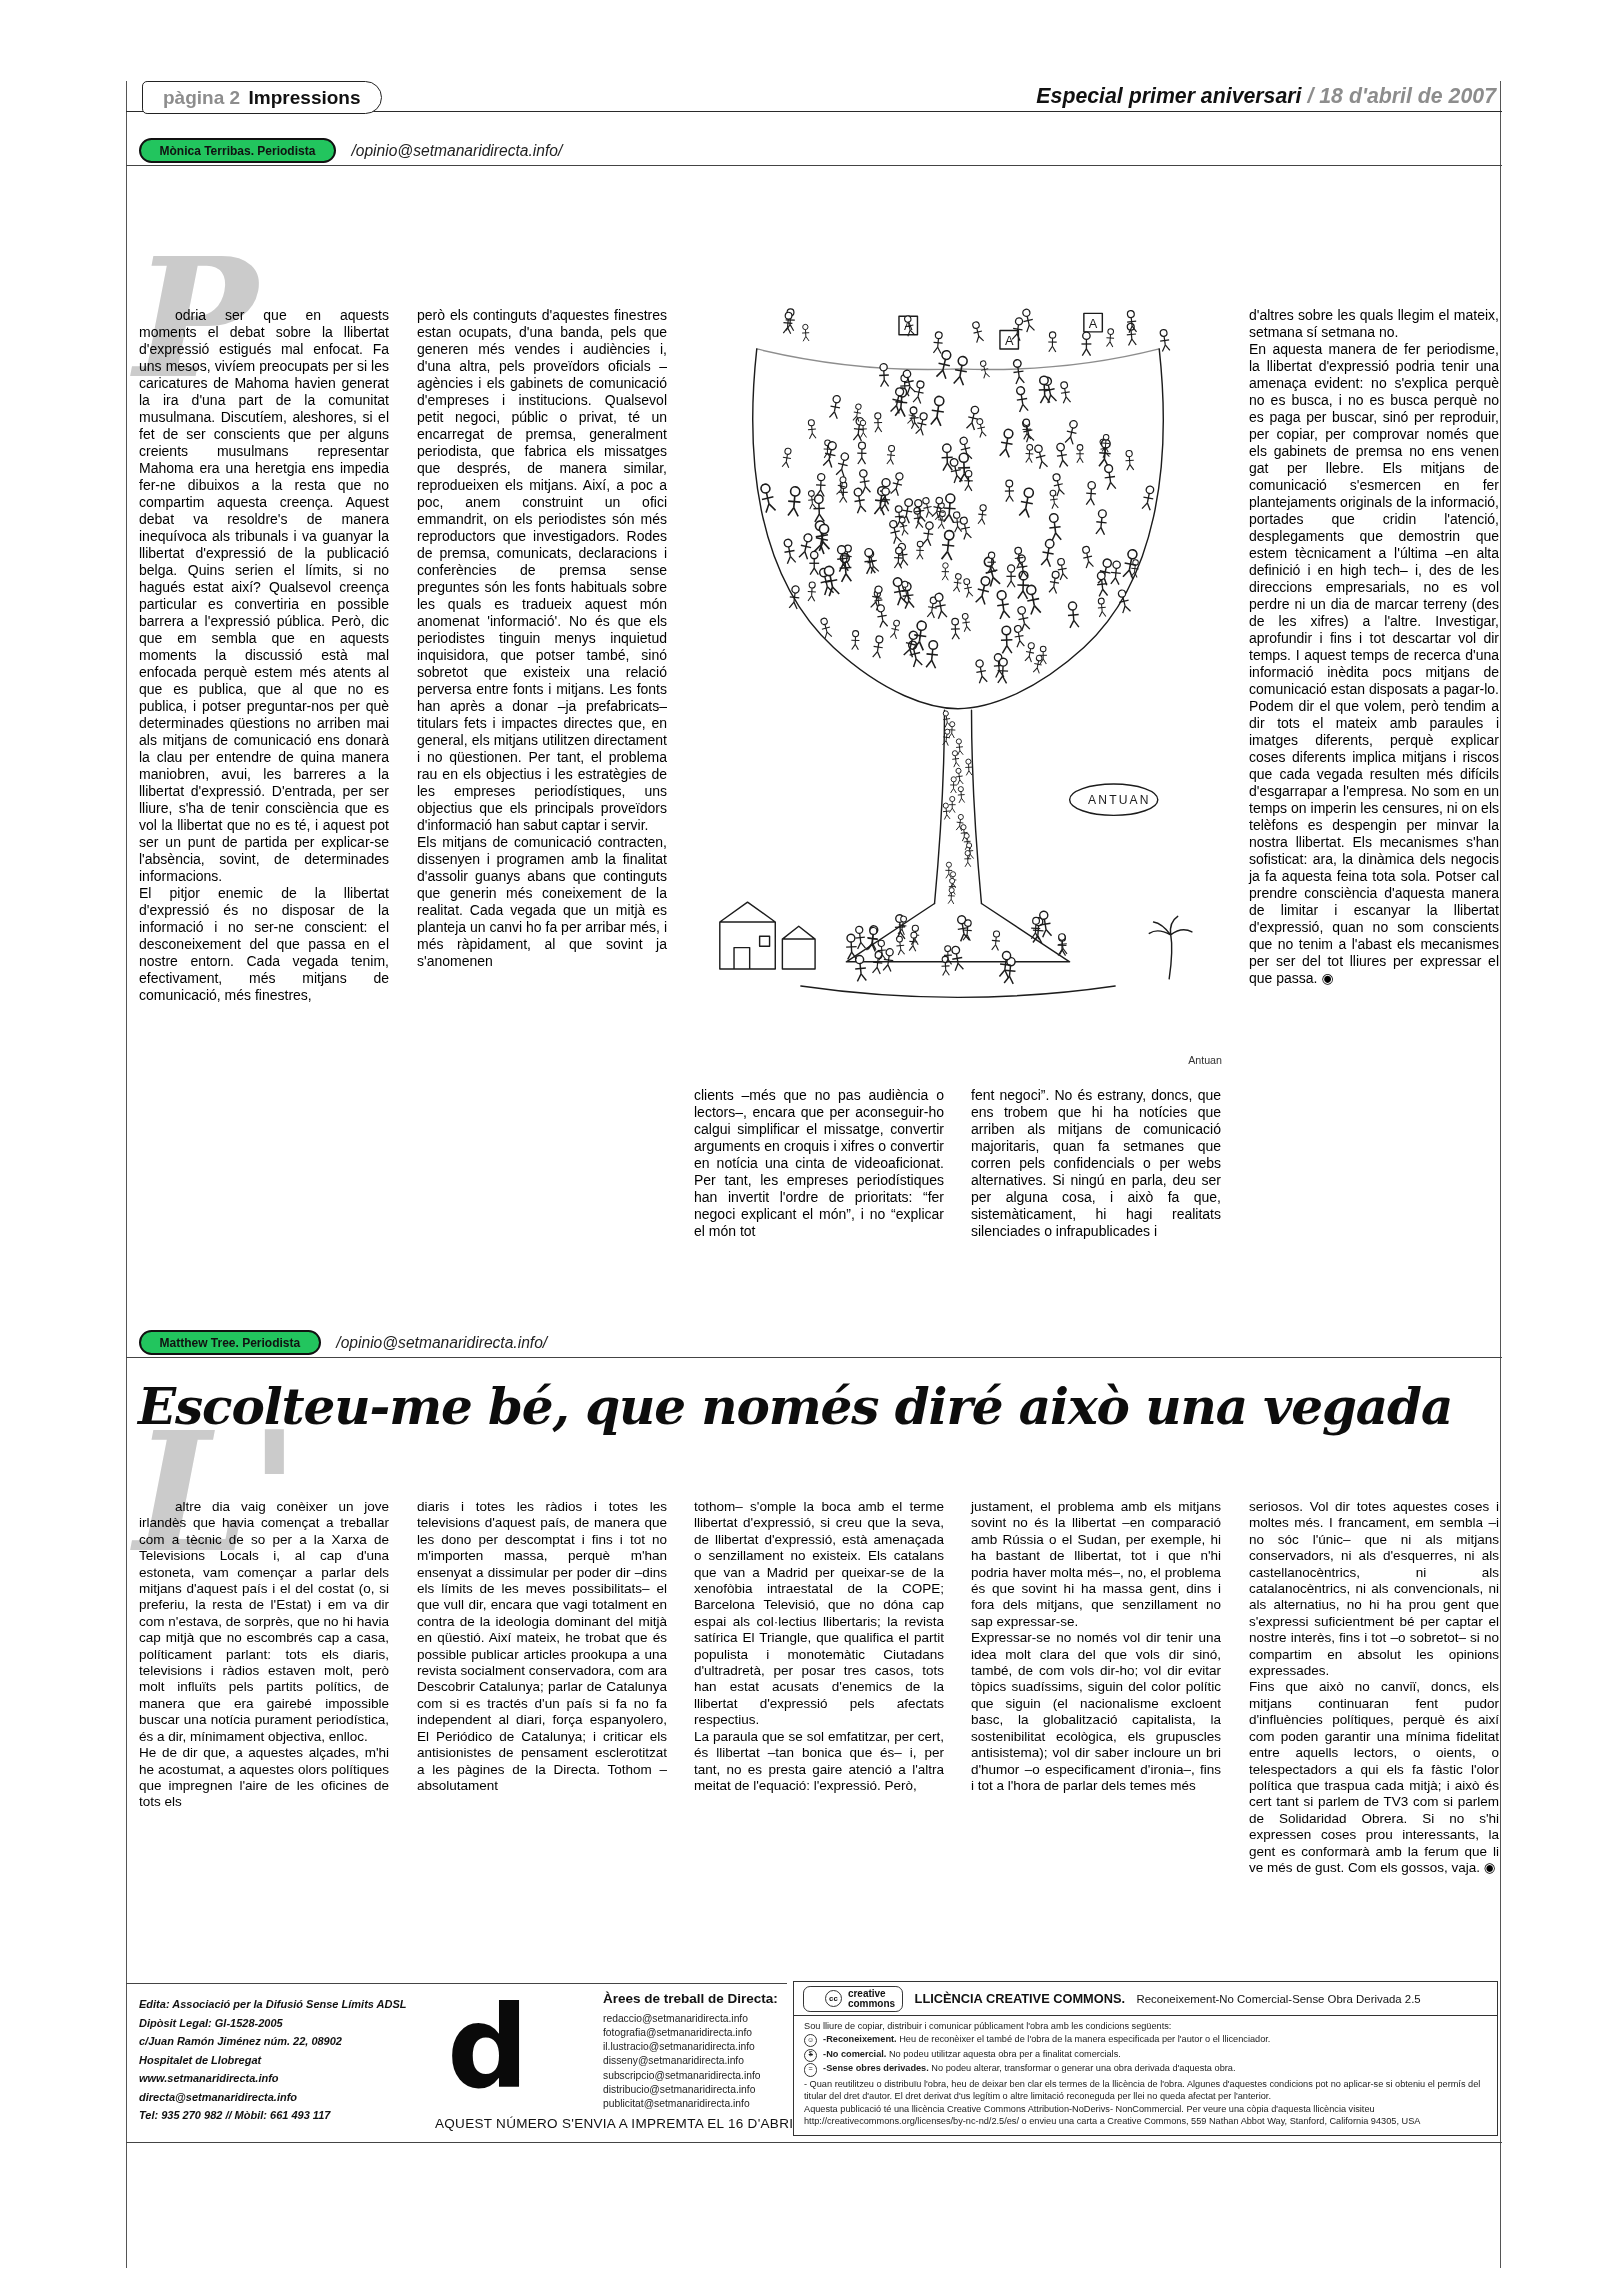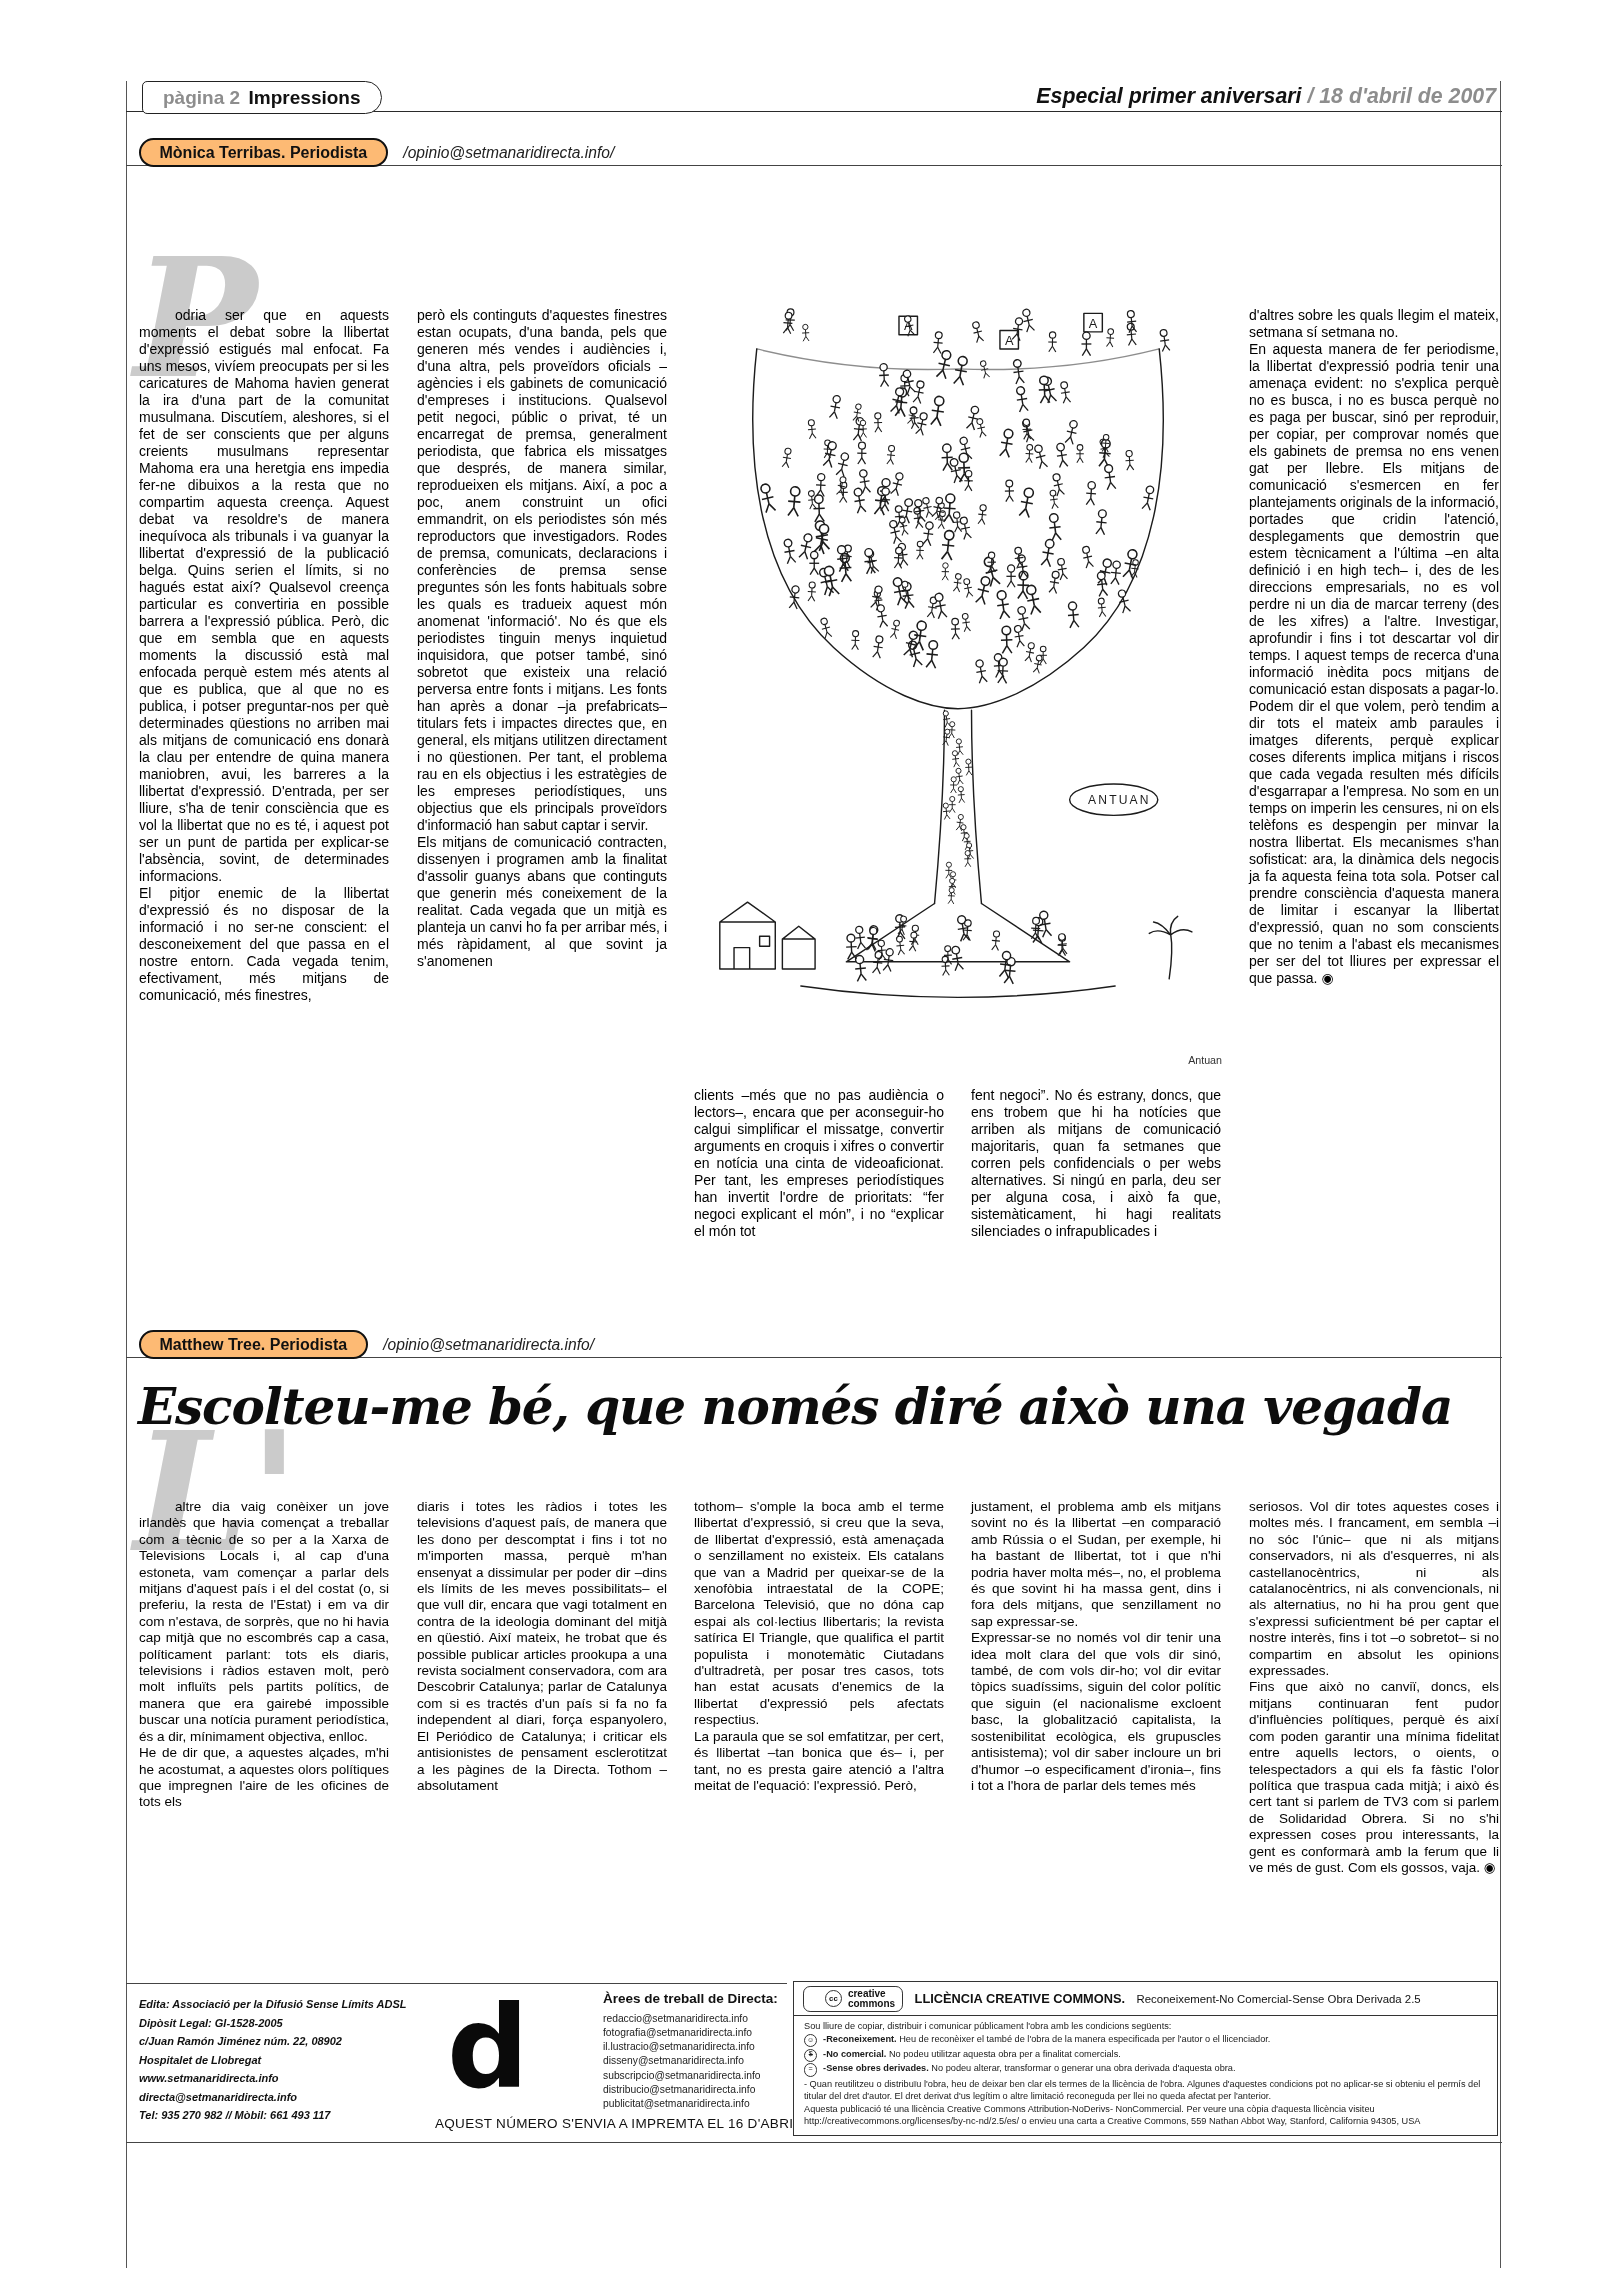--- a/index.html
+++ b/index.html
@@ -11,22 +11,22 @@
 
   
   .tab{position:absolute;left:142px;top:81px;height:31px;border:1.4px solid #222;background:#fff;
        border-radius:5.7px 18.5px 18.5px 5.7px;display:flex;align-items:center;gap:8.5px;padding:0 20px;
        font-size:19px;font-weight:bold;z-index:3;}
   .muted{color:#8d8d8d;}
   .hdr-right{position:absolute;right:127px;top:84px;font-size:21.3px;font-weight:bold;font-style:italic;z-index:3;}
 
   
   .pill-row{position:absolute;left:139px;display:flex;align-items:center;gap:15.6px;z-index:3;}
-  .pill{border:2.1px solid #111;border-radius:18.5px;background:#fdba74;padding:3.6px 18.5px;font-weight:bold;
-        font-size:16px;white-space:nowrap;}
+  .pill{border:2.1px solid #111;border-radius:18.5px;background:#22c55e;padding:3.6px 18.5px;font-weight:bold;
+        font-size:12px;white-space:nowrap;}
   .pill-mail{font-style:italic;font-size:15.6px;color:#222;}
 
   .headline{position:absolute;left:138px;width:1362px;font-family:"DejaVu Serif",serif;font-style:italic;
             font-weight:bold;font-size:50px;letter-spacing:-1.1px;color:#0d0d0d;white-space:nowrap;z-index:2;}
   .dropcap{position:absolute;font-family:"DejaVu Serif",serif;font-style:italic;font-weight:bold;
            font-size:164px;line-height:0.75;color:#cbcbcb;z-index:1;}
 
   .col{position:absolute;width:250px;font-size:14px;line-height:17px;text-align:justify;
        white-space:pre-line;z-index:2;color:#000000;}
   .a2 .col{font-size:13.5px;line-height:16.4px;}

